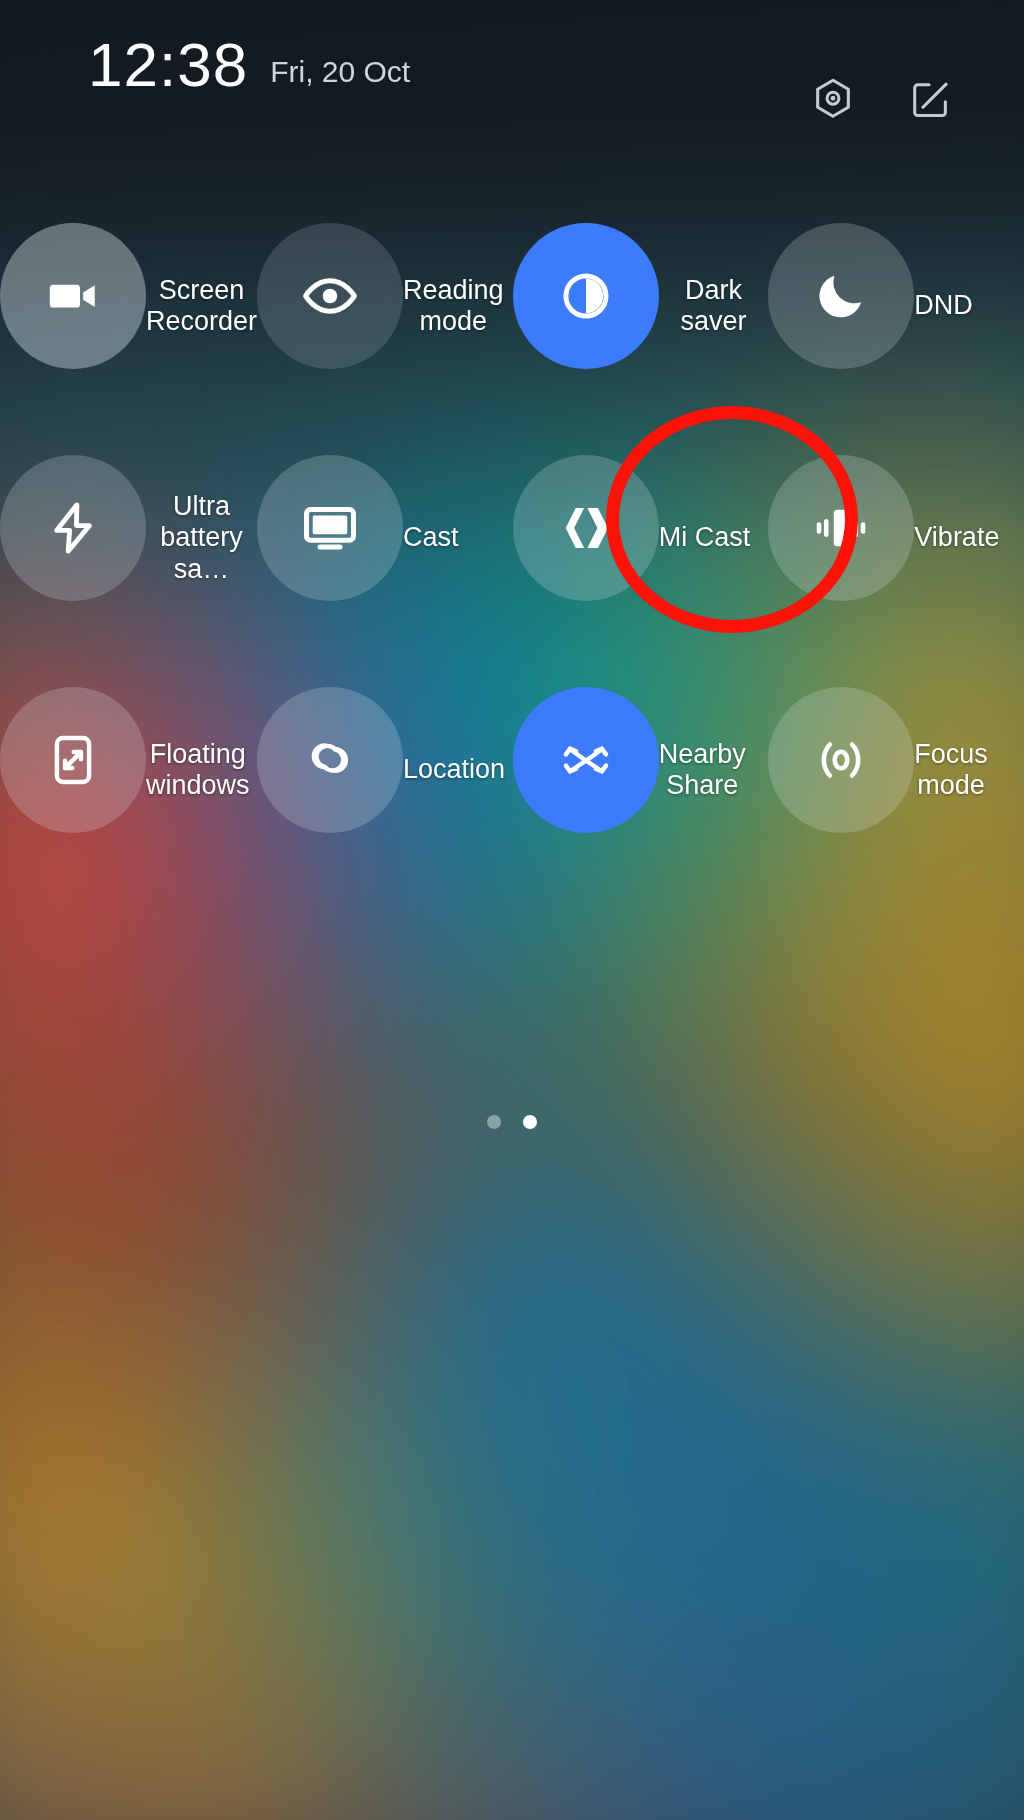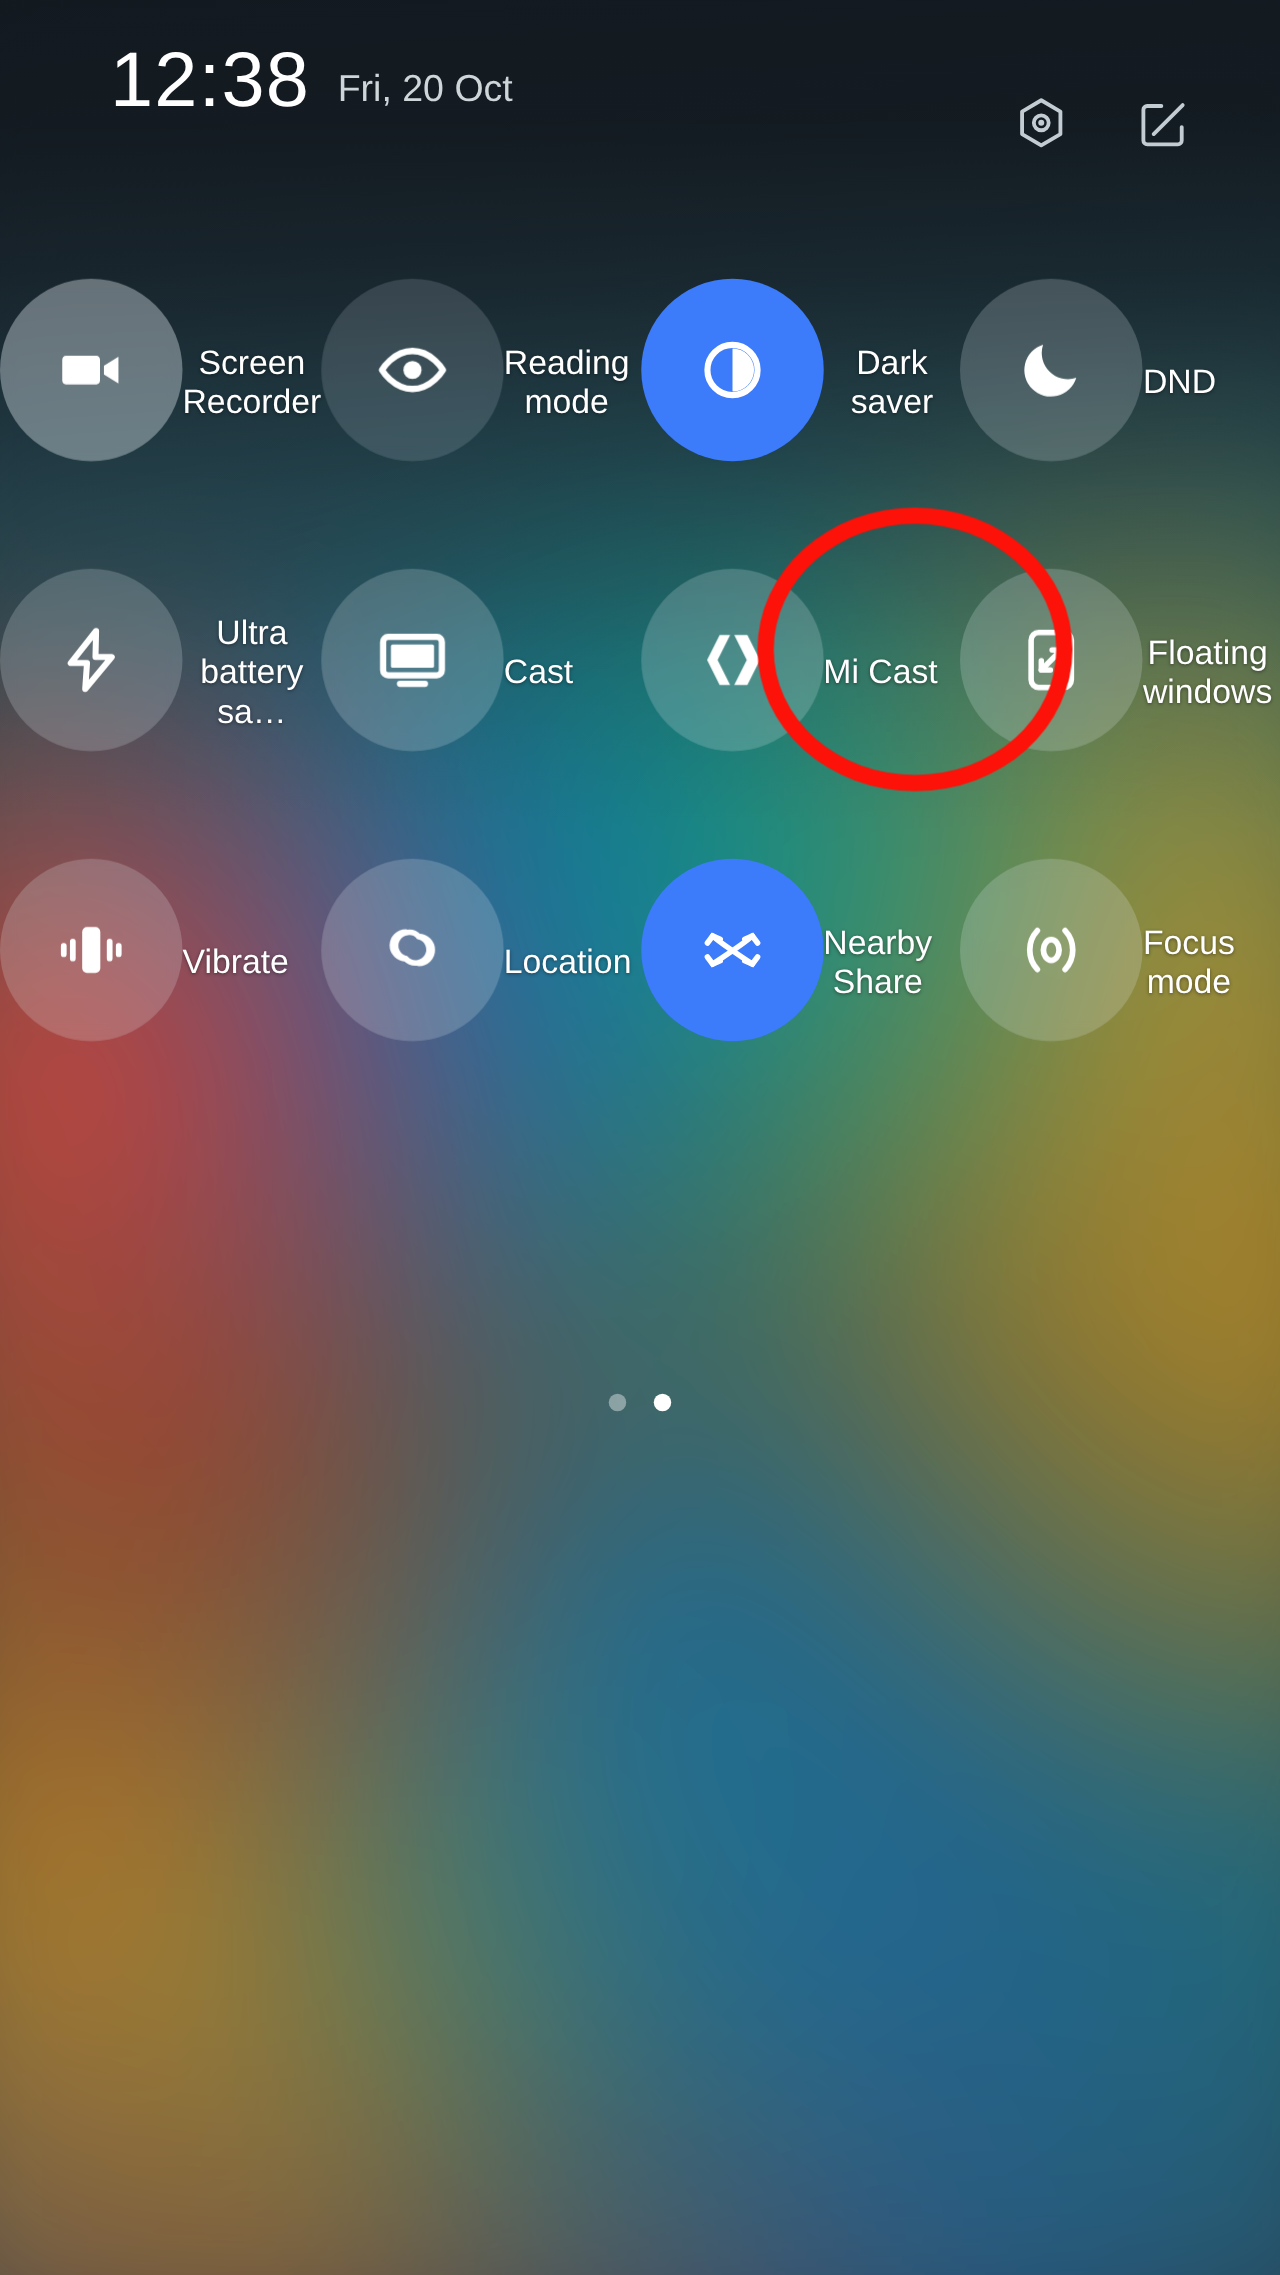--- a/index.html
+++ b/index.html
@@ -261,38 +261,38 @@
         <svg viewBox="0 0 24 24" width="56" height="56">
           <path fill="#ffffff" d="M12.6 3.4h4.5L21.4 12l-4.3 8.6h-4.5L16.9 12z"></path>
           <path fill="#ffffff" d="M7.6 3.4h3.6L6.9 12l4.3 8.6H7.6L3.3 12z"></path>
         </svg>
       </div>
       <div class="tlabel">Mi Cast</div>
     </div>
 
     <div class="tile">
       <div class="bubble off">
+        <svg viewBox="0 0 24 24" width="58" height="58">
+          <rect x="9" y="4.4" width="6" height="15.2" rx="1.6" fill="#ffffff"></rect>
+          <path d="M5.9 9.2v5.6M2.9 10.6v2.8M18.1 9.2v5.6M21.1 10.6v2.8" stroke="#ffffff" stroke-width="1.9" stroke-linecap="round"></path>
+        </svg>
+      </div>
+      <div class="tlabel">Vibrate</div>
+    </div>
+
+    <div class="tile">
+      <div class="bubble off">
         <svg viewBox="0 0 24 24" width="56" height="56" fill="none" stroke="#ffffff" stroke-width="1.9" stroke-linecap="round" stroke-linejoin="round">
           <rect x="5.1" y="2.6" width="13.8" height="18.8" rx="2.6"></rect>
           <path d="M15.4 8.6 8.6 15.4"></path>
           <path d="M15.4 8.6h-3.1M15.4 8.6v3.1"></path>
           <path d="M8.6 15.4h3.1M8.6 15.4v-3.1"></path>
         </svg>
       </div>
       <div class="tlabel">Floating<br>windows</div>
-    </div>
-
-    <div class="tile">
-      <div class="bubble off">
-        <svg viewBox="0 0 24 24" width="58" height="58">
-          <rect x="9" y="4.4" width="6" height="15.2" rx="1.6" fill="#ffffff"></rect>
-          <path d="M5.9 9.2v5.6M2.9 10.6v2.8M18.1 9.2v5.6M21.1 10.6v2.8" stroke="#ffffff" stroke-width="1.9" stroke-linecap="round"></path>
-        </svg>
-      </div>
-      <div class="tlabel">Vibrate</div>
     </div>
 
     <div class="tile">
       <div class="bubble off">
         <svg viewBox="0 0 24 24" width="56" height="56" fill="none" stroke="#ffffff" stroke-width="1.9" stroke-linecap="round">
           <path d="M14.2 7.4a4.6 4.6 0 1 0-4.5 7.6 4.6 4.6 0 1 0 4.5-7.6"></path>
           <path d="M14.2 7.4a4.6 4.6 0 0 1 0 9.2"></path>
           <path d="M9.7 15a4.6 4.6 0 0 1 0-9.2"></path>
         </svg>
       </div>

